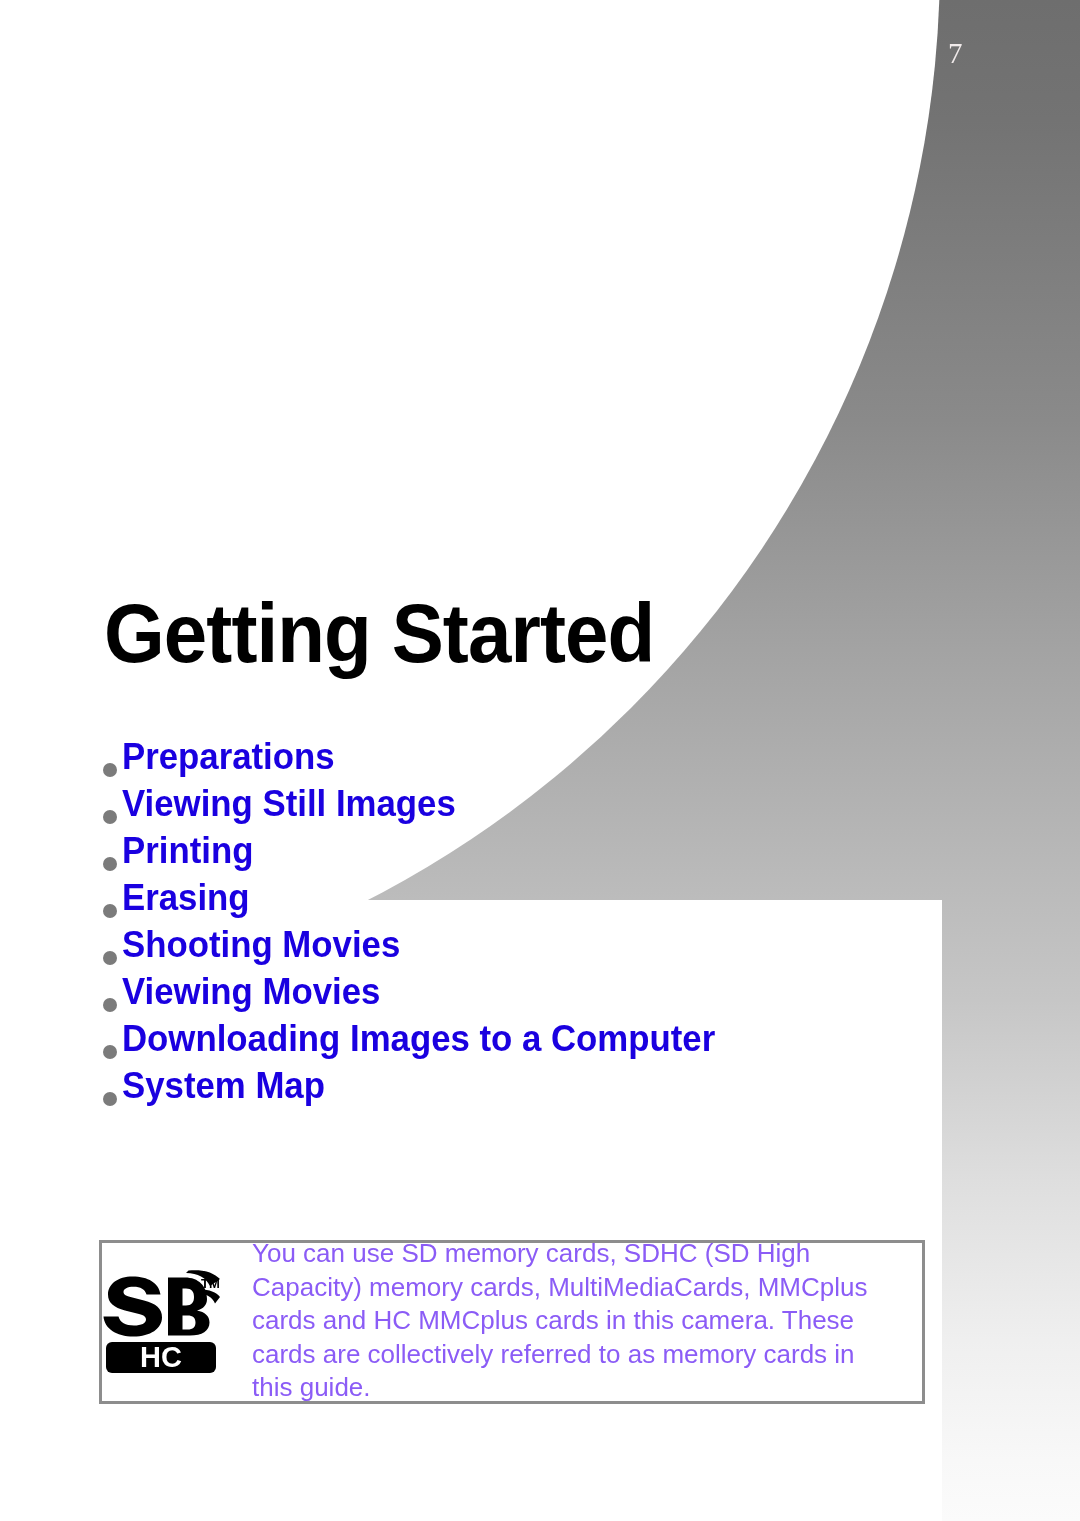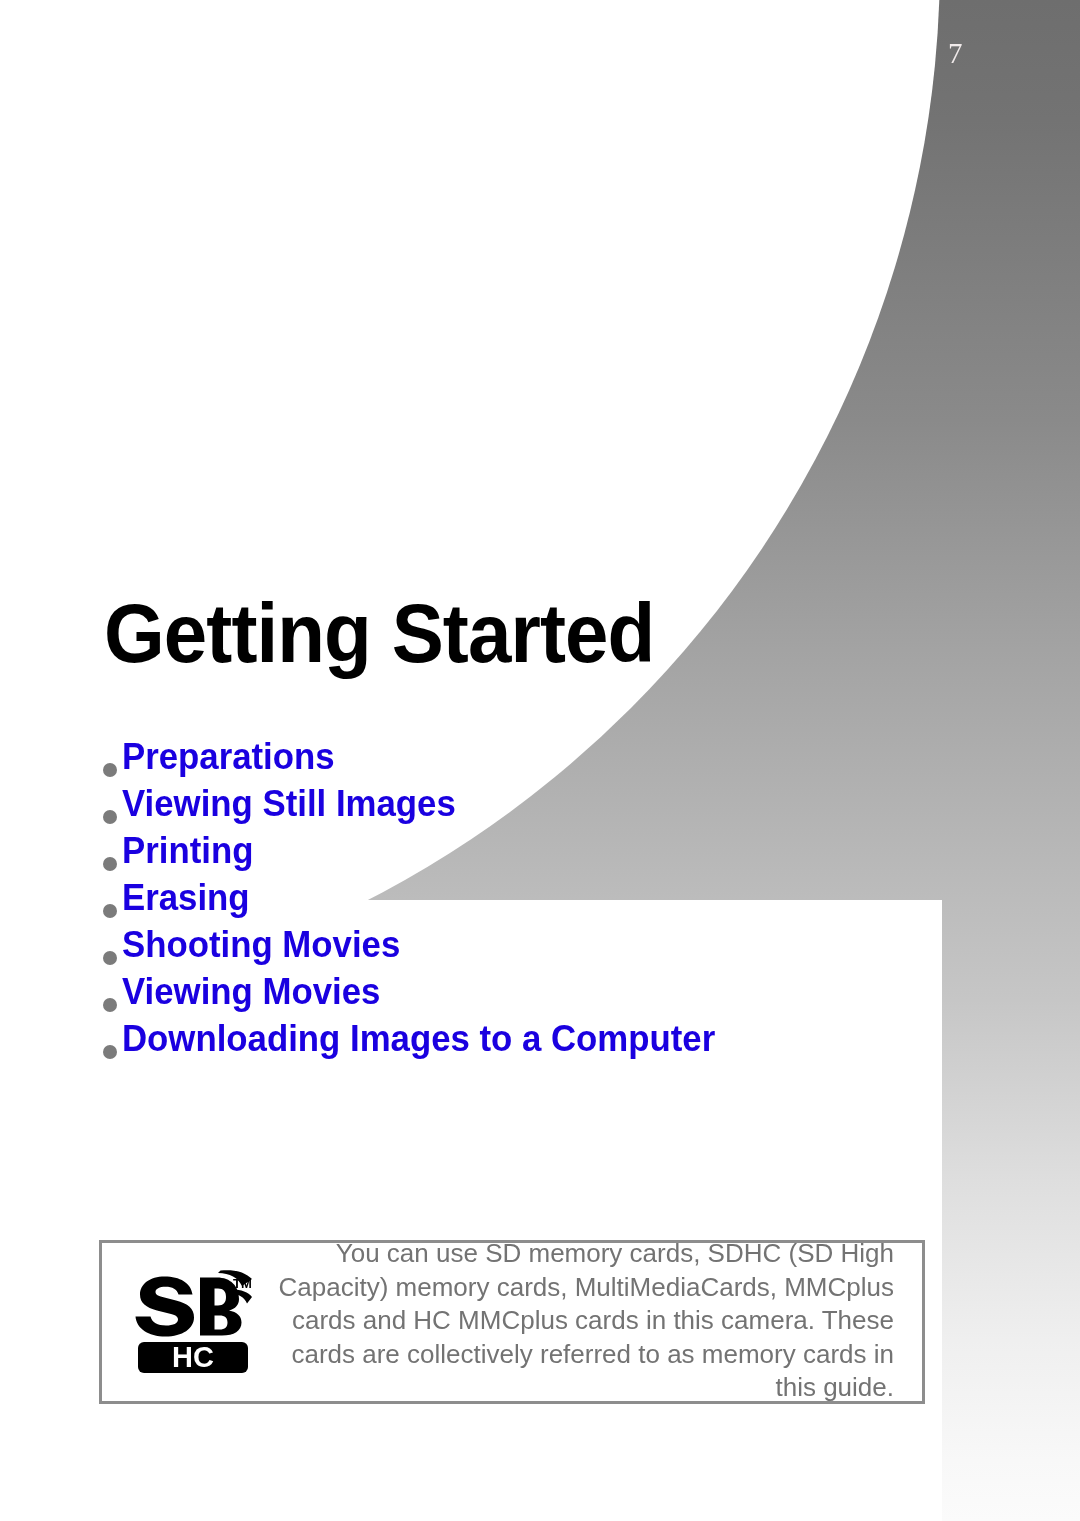--- a/index.html
+++ b/index.html
@@ -141,31 +141,30 @@
     box-sizing: border-box;
     border: 3px solid #8d8d8d;
     background: #ffffff;
     display: flex;
     align-items: center;
   }
   .note-logo {
     flex: 0 0 auto;
     width: 150px;
     display: flex;
-    justify-content: flex-end;
+    justify-content: flex-start;
     align-items: center;
   }
   .note-text {
     flex: 1 1 auto;
     font-size: 26px;
     line-height: 33.5px;
-    color: #737373;
+    color: #8b5cf6;
     padding-right: 28px;
     margin-top: -2px;
-    text-align: right;
   }
 </style>
 </head>
 <body>
 
 <div id="page">
 
   <div class="bg-gradient"></div>
   <div class="bg-circle"></div>
   <div class="bg-white-left"></div>
@@ -199,20 +198,24 @@
       <span class="contents-label">Shooting Movies</span>
     </div>
     <div class="contents-item">
       <span class="bullet-dot"></span>
       <span class="contents-label">Viewing Movies</span>
     </div>
     <div class="contents-item">
       <span class="bullet-dot"></span>
       <span class="contents-label">Downloading Images to a Computer</span>
     </div>
+    <div class="contents-item">
+      <span class="bullet-dot"></span>
+      <span class="contents-label">System Map</span>
+    </div>
   </div>
 
   <div class="note-box">
     <div class="note-logo">
       <svg width="118" height="104" viewBox="0 0 118 104">
 
         <path fill="#000000" d="M30.5,6.5 C16,6.5 6,14 6,24.5 C6,33 12,37.5 23,40.5 L37,44 C42,45.3 44,46.8 44,49.5 C44,53.2 39.5,55.5 32,55.5 C23.5,55.5 18,52.5 16.5,46.5 L1.5,46.5 C2.5,58.5 14,66.5 31.5,66.5 C48.5,66.5 60,58.5 60,47.5 C60,38.5 54,33.5 42,30.5 L28.5,27 C23.5,25.8 21.5,24.3 21.5,22 C21.5,18.8 25.5,16.8 31.5,16.8 C38.5,16.8 43,19.3 44.5,24.5 L58.5,24.5 C57,13 46,6.5 30.5,6.5 Z"></path>
 
         <path fill="#000000" d="M66,7.5 L66,65.5 L88,65.5 C100,65.5 107.5,61 107.5,52.5 C107.5,46 103,42 95,40.5 C101.5,38.8 105,35 105,29 C105,16 96.5,7.5 83,7.5 Z M80.5,18.5 L84,18.5 C89.5,18.5 92,21.5 92,27 C92,32.5 89.5,35.5 84,35.5 L80.5,35.5 Z M80.5,45.5 L85.5,45.5 C91,45.5 93.5,48 93.5,52.5 C93.5,57 91,59.5 85.5,59.5 L80.5,59.5 Z"></path>
 

